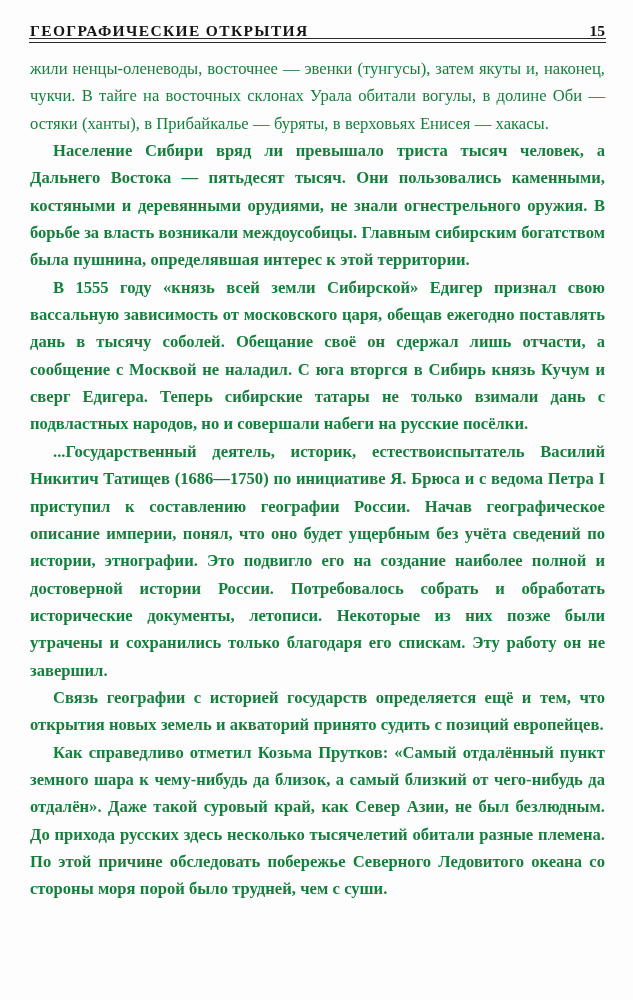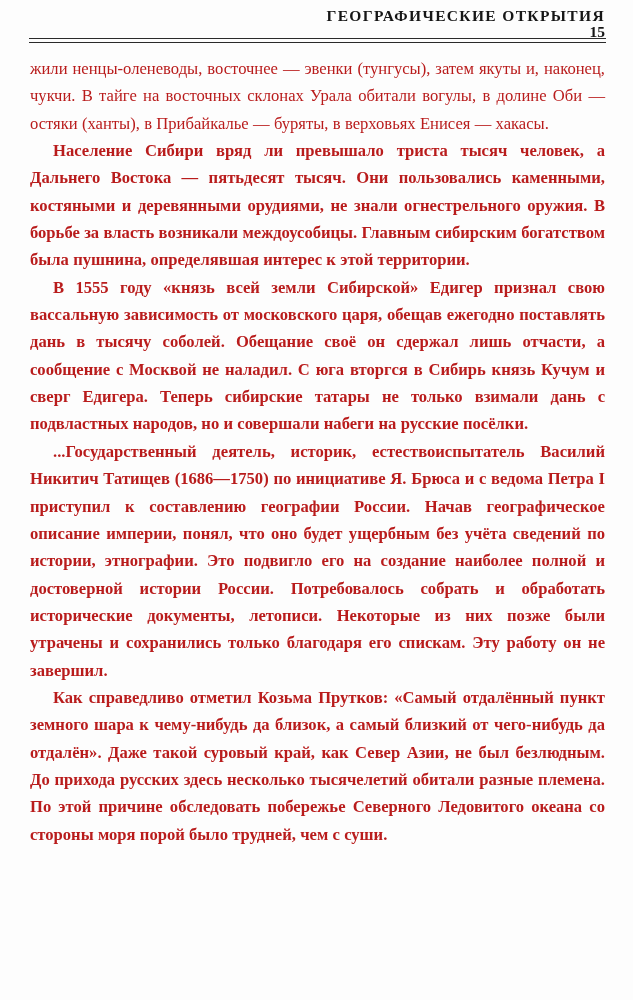--- a/index.html
+++ b/index.html
@@ -21,26 +21,25 @@
     height: 1000px;
     background: #fdfdfd;
     box-sizing: border-box;
   }
 
   
   .page-header {
     position: absolute;
     left: 30px;
     right: 28px;
-    top: 8px;
+    top: 23px;
     height: 28px;
     display: flex;
-    align-items: flex-end;
+    align-items: flex-start;
     justify-content: space-between;
-    flex-direction: column;
   }
 
   .header-title {
     font-family: "Liberation Serif", "DejaVu Serif", serif;
     font-size: 15.5px;
     font-weight: 700;
     letter-spacing: 1.35px;
     color: #161616;
     white-space: nowrap;
     line-height: 1;
@@ -81,21 +80,21 @@
     width: 575px;
   }
 
   .para {
     margin: 0;
     font-family: "Liberation Serif", "DejaVu Serif", serif;
     font-size: 16.6px;
     line-height: 27.35px;
     text-align: justify;
     text-justify: inter-word;
-    color: #b91c1c;
+    color: #15803d;
     hyphens: manual;
     -webkit-hyphens: manual;
     word-spacing: 0.15px;
   }
 
   .para.indent {
     text-indent: 23px;
     font-weight: bold;
   }
   .para.no-indent {
@@ -115,16 +114,17 @@
   <div class="header-rules">
     <div class="rule rule-top"></div>
     <div class="rule rule-bottom"></div>
   </div>
 
   <div class="body-text">
       <p class="para no-indent">жили ненцы-оленеводы, восточнее — эвенки (тунгусы), затем якуты и, наконец, чукчи. В тайге на восточных склонах Урала обитали вогулы, в долине Оби — остяки (ханты), в Прибайкалье — буряты, в верховьях Енисея — хакасы.</p>
       <p class="para indent">Население Сибири вряд ли превышало триста тысяч человек, а Дальнего Востока — пятьдесят тысяч. Они пользовались каменными, костяными и деревянными орудиями, не знали огнестрельного оружия. В борьбе за власть возникали междоусобицы. Главным сибирским богатством была пушнина, определявшая интерес к этой территории.</p>
       <p class="para indent">В 1555 году «князь всей земли Сибирской» Едигер признал свою вассальную зависимость от московского царя, обещав ежегодно поставлять дань в тысячу соболей. Обещание своё он сдержал лишь отчасти, а сообщение с Москвой не наладил. С юга вторгся в Сибирь князь Кучум и сверг Едигера. Теперь сибирские татары не только взимали дань с подвластных народов, но и совершали набеги на русские посёлки.</p>
       <p class="para indent">...Государственный деятель, историк, естествоиспытатель Василий Никитич Татищев (1686—1750) по инициативе Я. Брюса и с ведома Петра I приступил к составлению географии России. Начав географическое описание империи, понял, что оно будет ущербным без учёта сведений по истории, этнографии. Это подвигло его на создание наиболее полной и достоверной истории России. Потребовалось собрать и обработать исторические документы, летописи. Некоторые из них позже были утрачены и сохранились только благодаря его спискам. Эту работу он не завершил.</p>
+      <p class="para indent">Связь географии с историей государств определяется ещё и тем, что открытия новых земель и акваторий принято судить с позиций европейцев.</p>
       <p class="para indent">Как справедливо отметил Козьма Прутков: «Самый отдалённый пункт земного шара к чему-нибудь да близок, а самый близкий от чего-нибудь да отдалён». Даже такой суровый край, как Север Азии, не был безлюдным. До прихода русских здесь несколько тысячелетий обитали разные племена. По этой причине обследовать побережье Северного Ледовитого океана со стороны моря порой было трудней, чем с суши.</p>
     </div>
 
 </div>
 
 </body></html>

